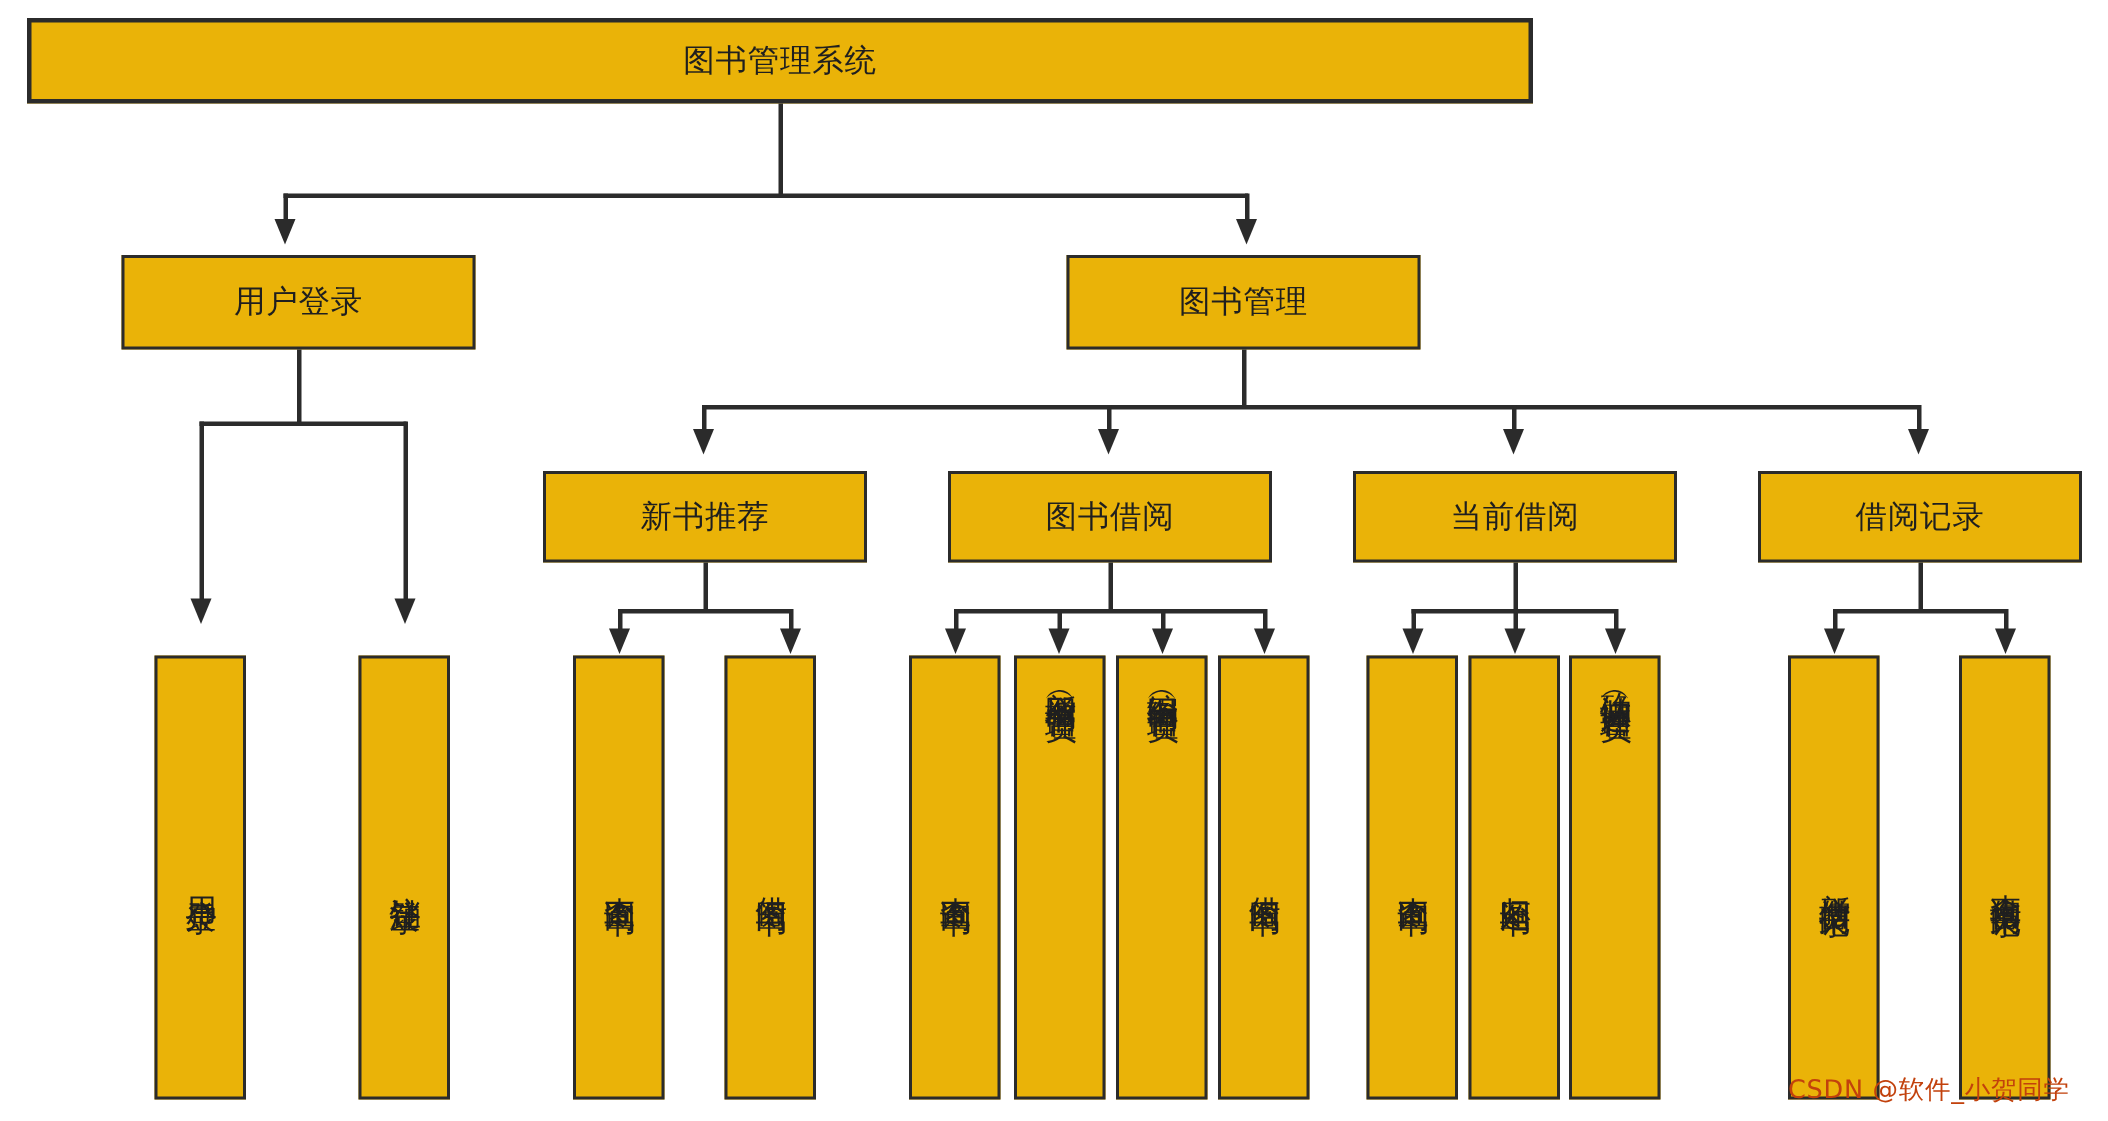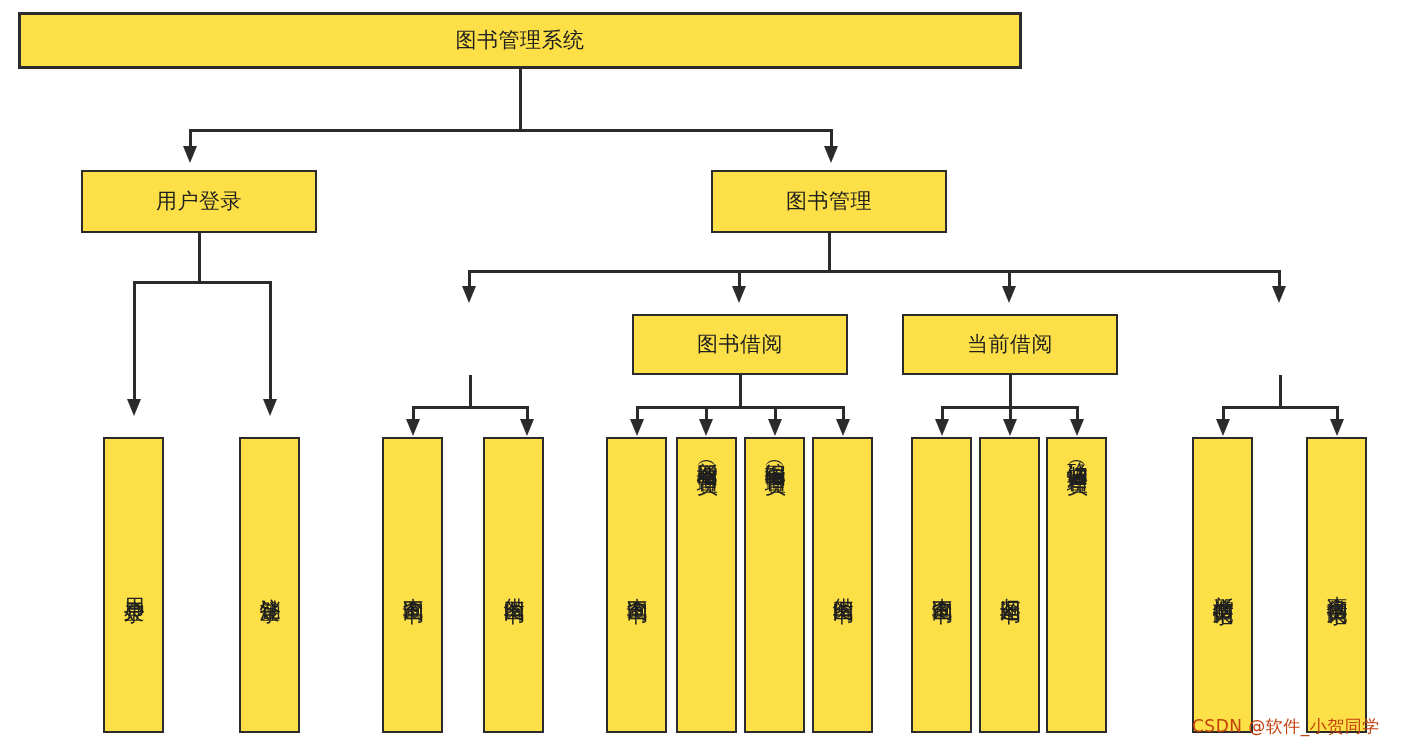--- a/index.html
+++ b/index.html
@@ -12,21 +12,21 @@
     position:relative;
     width:1405px;
     height:747px;
     background:#ffffff;
     overflow:hidden;
   }
   
   .node{
     position:absolute;
     box-sizing:border-box;
-    background:#fde047;
+    background:#eab308;
     border:2.5px solid #2b2b2b;
     display:flex;
     align-items:center;
     justify-content:center;
     font-family:Liberation Serif, serif;
   }
   .node.root{ border-width:3px; }
   .node .lbl{
     font-size:21px;
     line-height:1.15;
@@ -115,25 +115,31 @@
   <div class="hline" style="left:468px; top:270px; width:812px;"></div>
   <div class="vline" style="left:468px; top:270px; height:17px;"></div>
   <div class="arrow" style="left:462px; top:286px;"></div>
   <div class="vline" style="left:738px; top:270px; height:17px;"></div>
   <div class="arrow" style="left:732px; top:286px;"></div>
   <div class="vline" style="left:1008px; top:270px; height:17px;"></div>
   <div class="arrow" style="left:1002px; top:286px;"></div>
   <div class="vline" style="left:1278px; top:270px; height:17px;"></div>
   <div class="arrow" style="left:1272px; top:286px;"></div>
 
+  <div class="node h" style="left:362px; top:314px; width:216px; height:61px;">
+    <span class="lbl">新书推荐</span>
+  </div>
   <div class="node h" style="left:902px; top:314px; width:216px; height:61px;">
     <span class="lbl">当前借阅</span>
   </div>
   <div class="node h" style="left:632px; top:314px; width:216px; height:61px;">
     <span class="lbl">图书借阅</span>
+  </div>
+  <div class="node h" style="left:1172px; top:314px; width:216px; height:61px;">
+    <span class="lbl">借阅记录</span>
   </div>
 
   <div class="vline" style="left:469px; top:375px; height:33px;"></div>
   <div class="hline" style="left:412px; top:406px; width:116px;"></div>
   <div class="vline" style="left:412px; top:406px; height:14px;"></div>
   <div class="arrow" style="left:406px; top:419px;"></div>
   <div class="vline" style="left:526px; top:406px; height:14px;"></div>
   <div class="arrow" style="left:520px; top:419px;"></div>
 
   <div class="vline" style="left:739px; top:375px; height:33px;"></div>

